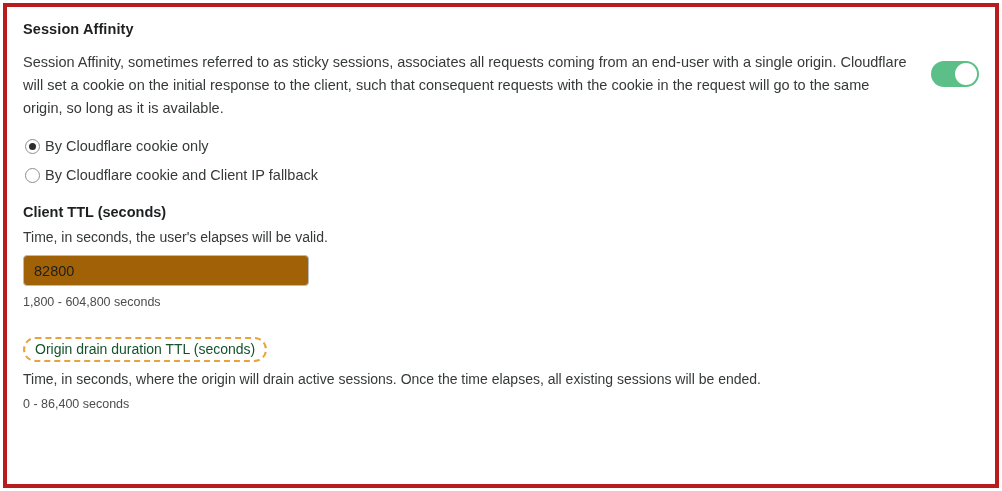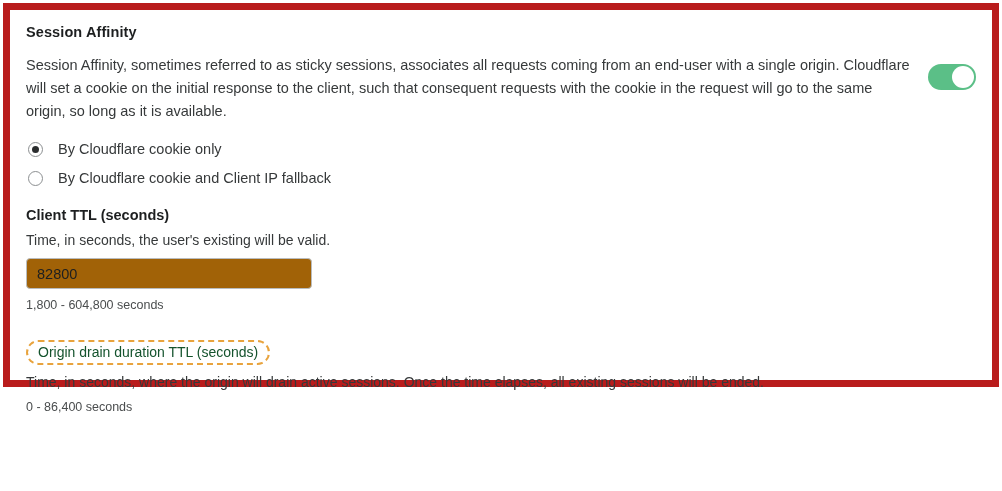--- a/index.html
+++ b/index.html
@@ -17,23 +17,23 @@
     box-sizing: border-box;
     background: #ffffff;
     position: relative;
     overflow: hidden;
   }
   .panel {
     position: absolute;
     left: 3px;
     top: 3px;
     width: 996px;
-    height: 384px;
+    height: 485px;
     box-sizing: border-box;
-    border: 7px solid #b91c1c;
+    border: 4px solid #b91c1c;
     background: #ffffff;
   }
   .inner {
     padding: 14px 16px 0 16px;
     position: relative;
     height: 100%;
     box-sizing: border-box;
   }
   .section-title {
     font-size: 14.5px;
@@ -90,21 +90,21 @@
     left: 3px;
     top: 3px;
     width: 7px;
     height: 7px;
     border-radius: 50%;
     background: #2b2d2e;
   }
   .radio-label {
     font-size: 14.5px;
     color: #36393a;
-    margin-left: 15px;
+    margin-left: 5px;
   }
   .field-label {
     font-size: 14.5px;
     font-weight: bold;
     color: #1d1f20;
     margin: 21px 0 9px 0;
   }
   .field-help {
     font-size: 14px;
     color: #36393a;
@@ -172,21 +172,21 @@
         <span class="radio checked"></span>
         <span class="radio-label">By Cloudflare cookie only</span>
       </div>
 
       <div class="radio-row">
         <span class="radio"></span>
         <span class="radio-label">By Cloudflare cookie and Client IP fallback</span>
       </div>
 
       <div class="field-label">Client TTL (seconds)</div>
-      <div class="field-help">Time, in seconds, the user's existing will be valid.</div>
+      <div class="field-help">Time, in seconds, the user's elapses will be valid.</div>
       <input class="text-input" type="text" value="82800" style="">
       <div class="range-hint">1,800 - 604,800 seconds</div>
 
       <div class="block2">
         <div class="highlight-wrap">
           <span class="highlight-label">Origin drain duration TTL (seconds)</span>
           <span class="highlight-ring"></span>
         </div>
         <div class="field-help" style="margin-top:9px;">Time, in seconds, where the origin will drain active sessions. Once the time elapses, all existing sessions will be ended.</div>
         <div class="range-hint">0 - 86,400 seconds</div>

